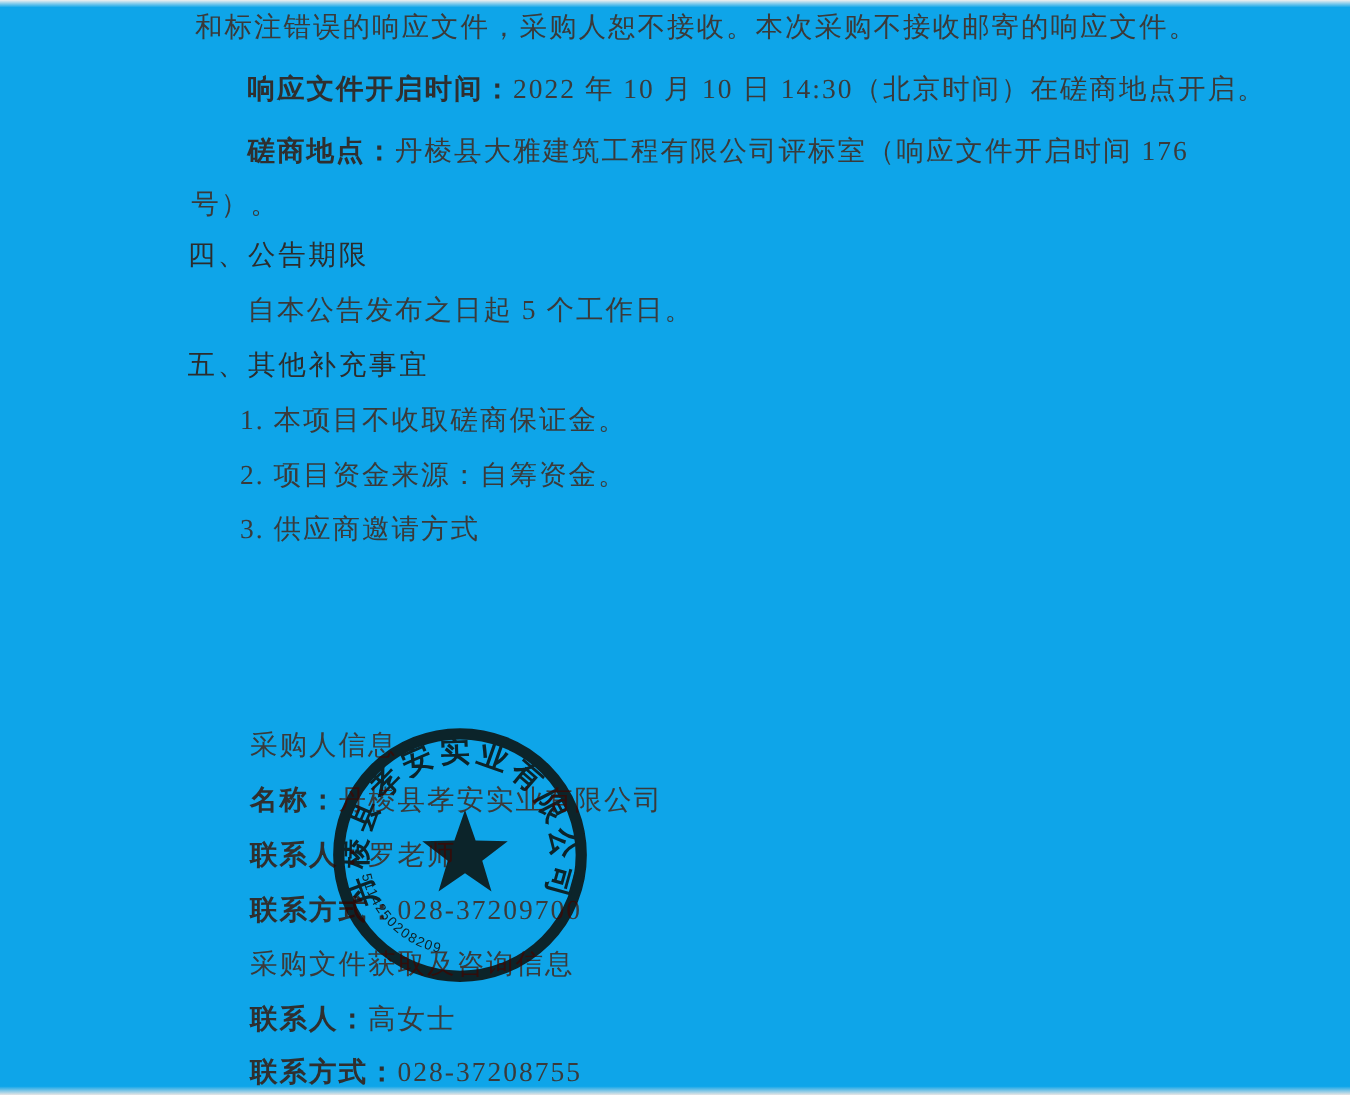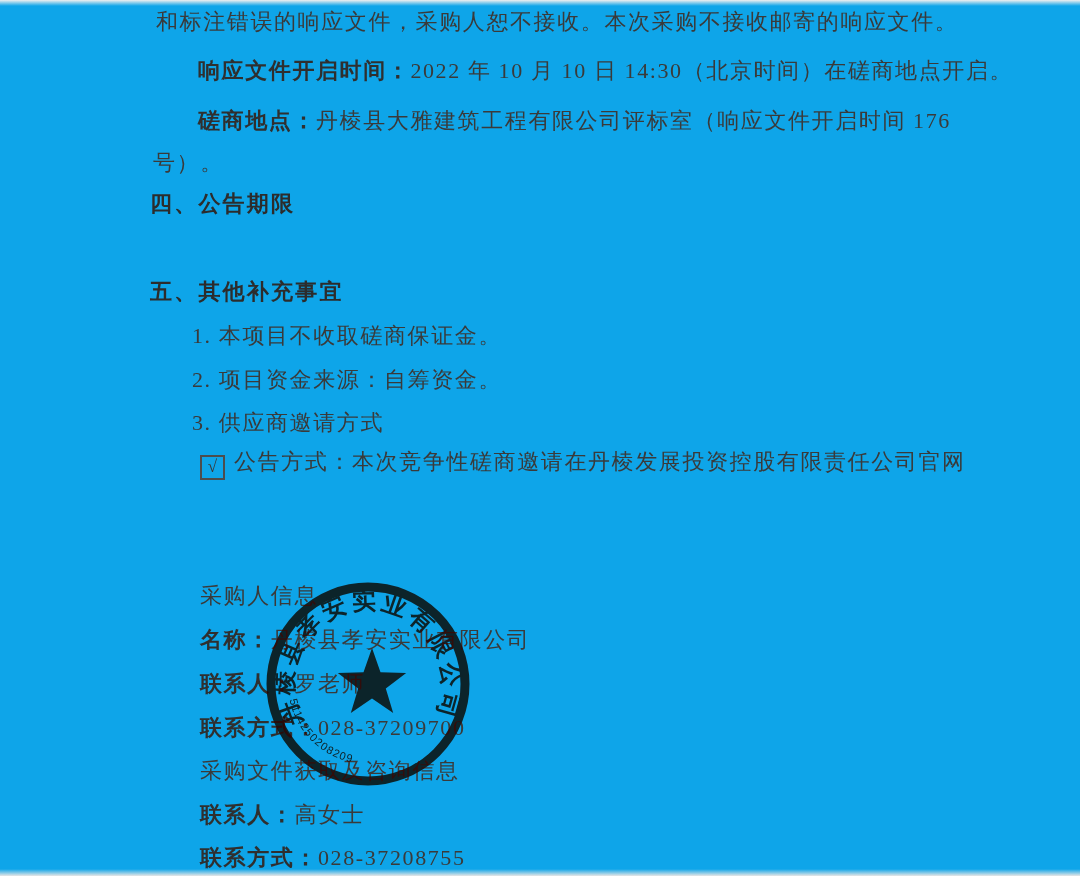--- a/index.html
+++ b/index.html
@@ -15,21 +15,21 @@
   .page::after{ 
     content:"";position:absolute;left:0;bottom:0;width:100%;height:7px;
     background:linear-gradient(rgba(253,252,250,0),#e8e6e5);pointer-events:none;
   }
   .line{
     position:absolute;white-space:nowrap;
     font-size:22px;line-height:26px;color:#3a3a3a;letter-spacing:1.6px;
   }
   .heading{
     font-family:"Liberation Sans","DejaVu Sans",sans-serif;
-    font-weight:700;color:#2c2c2c;letter-spacing:2.2px;
+    font-weight:400;color:#2c2c2c;letter-spacing:2.2px;
   }
   .label{font-weight:700;color:#2f2f2f;text-align:center;}
   .boldnum{font-weight:400;}
   .cbx{
     display:inline-block;width:21px;height:21px;border:2px solid #4d4d4d;
     text-align:center;line-height:19px;font-size:17px;color:#3a3a3a;
     vertical-align:-3px;margin-right:9px;letter-spacing:0;
   }
   .seal{
     position:absolute;left:262px;top:578px;width:212px;height:212px;
@@ -48,32 +48,30 @@
   </div>
 
   <div class="line" style="left:198px;top:108px">
     <span class="label">磋商地点：</span><span>丹棱县大雅建筑工程有限公司评标室（响应文件开启时间 </span><span class="boldnum">176</span>
   </div>
 
   <div class="line" style="left:153px;top:150px">号）。</div>
 
   <div class="line heading" style="left:150px;top:191px">四、公告期限</div>
 
+  <div class="line" style="left:198px;top:235px">自本公告发布之日起 5 个工作日。</div>
 
   <div class="line heading" style="left:150px;top:279px">五、其他补充事宜</div>
 
   <div class="line" style="left:192px;top:323px">1. 本项目不收取磋商保证金。</div>
 
   <div class="line" style="left:192px;top:367px">2. 项目资金来源：自筹资金。</div>
 
   <div class="line" style="left:192px;top:410px">3. 供应商邀请方式</div>
 
-  <div class="line" style="left:200px;top:449px">
-    <span class="cbx"><span>√</span></span><span>公告方式：本次竞争性磋商邀请在丹棱发展投资控股有限责任公司官网</span>
-  </div>
 
 
 
   <div class="line" style="left:200px;top:583px">采购人信息</div>
 
   <div class="line" style="left:200px;top:627px">
     <span class="label">名称：</span><span>丹棱县孝安实业有限公司</span>
   </div>
 
   <div class="line" style="left:200px;top:671px">

